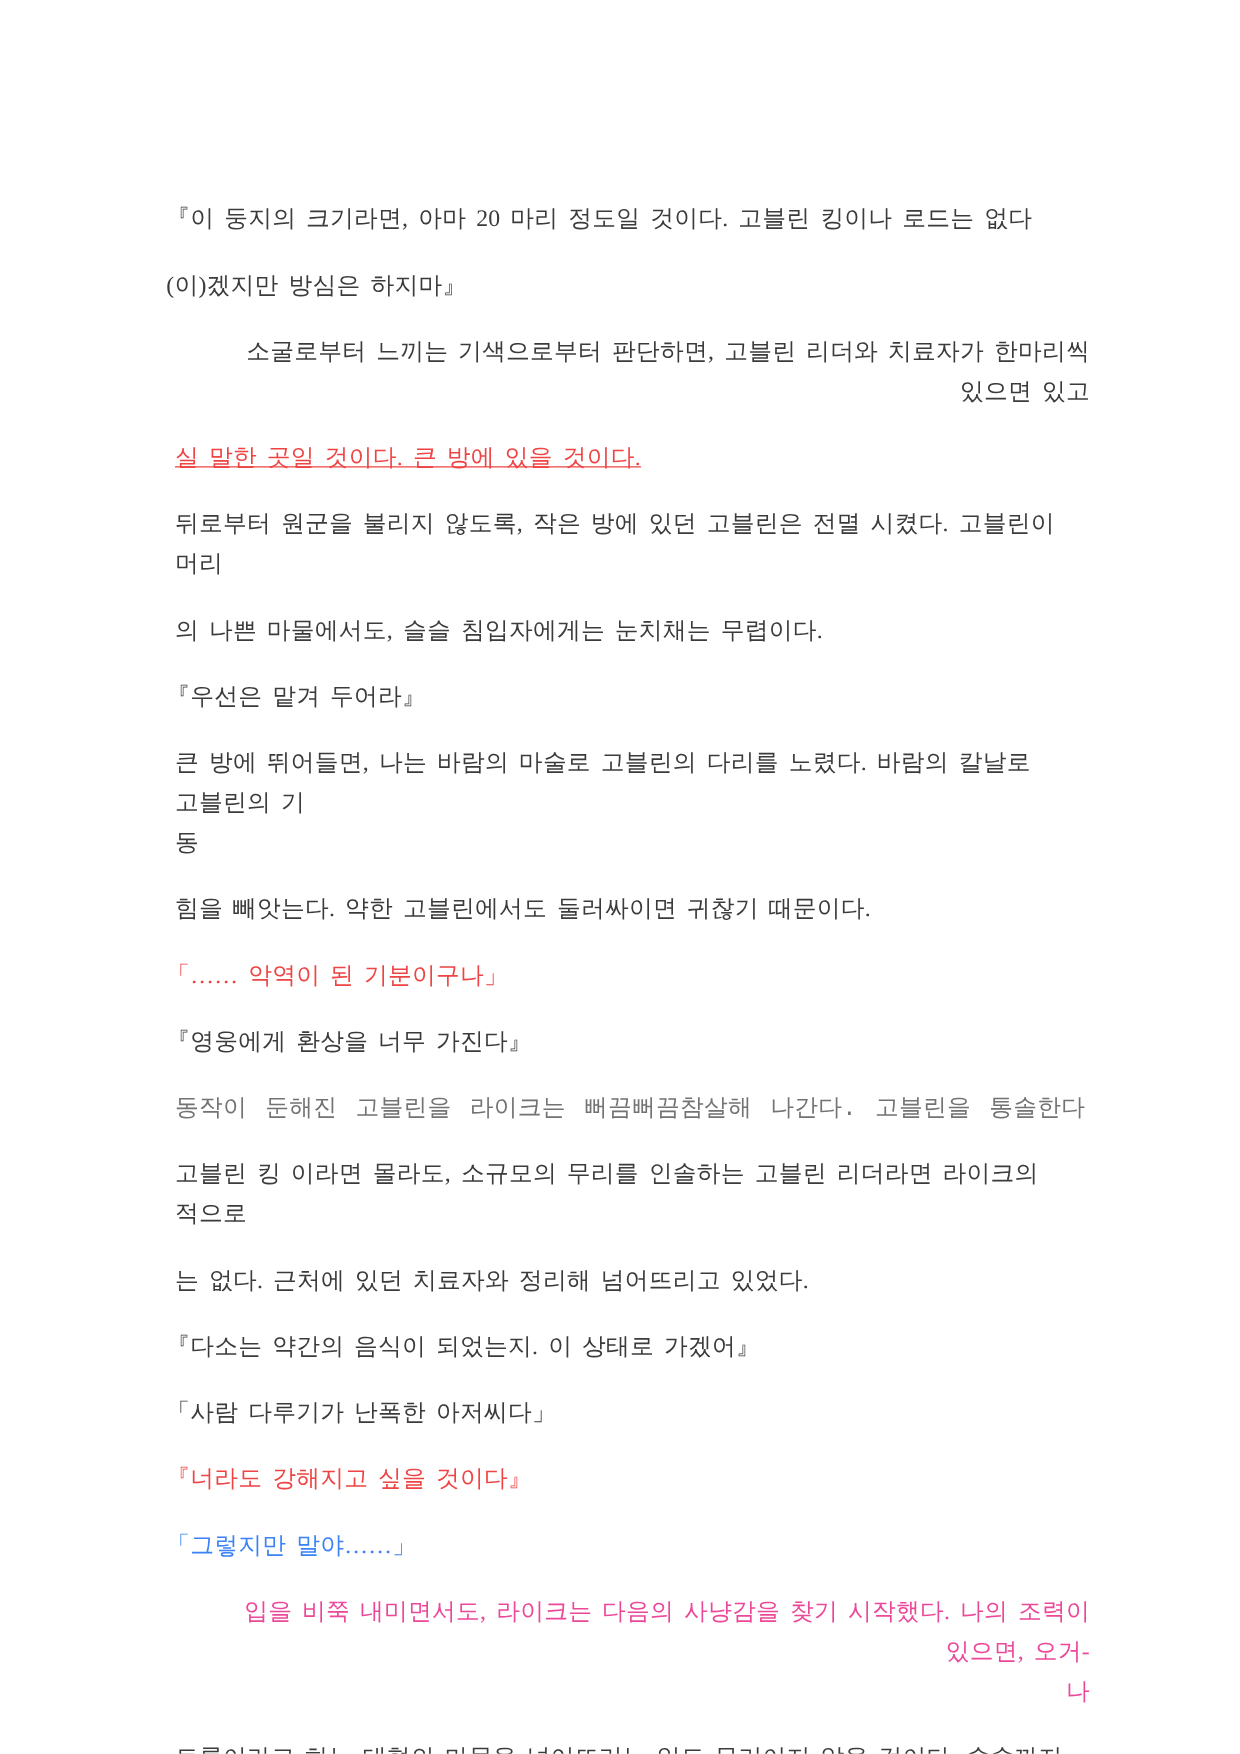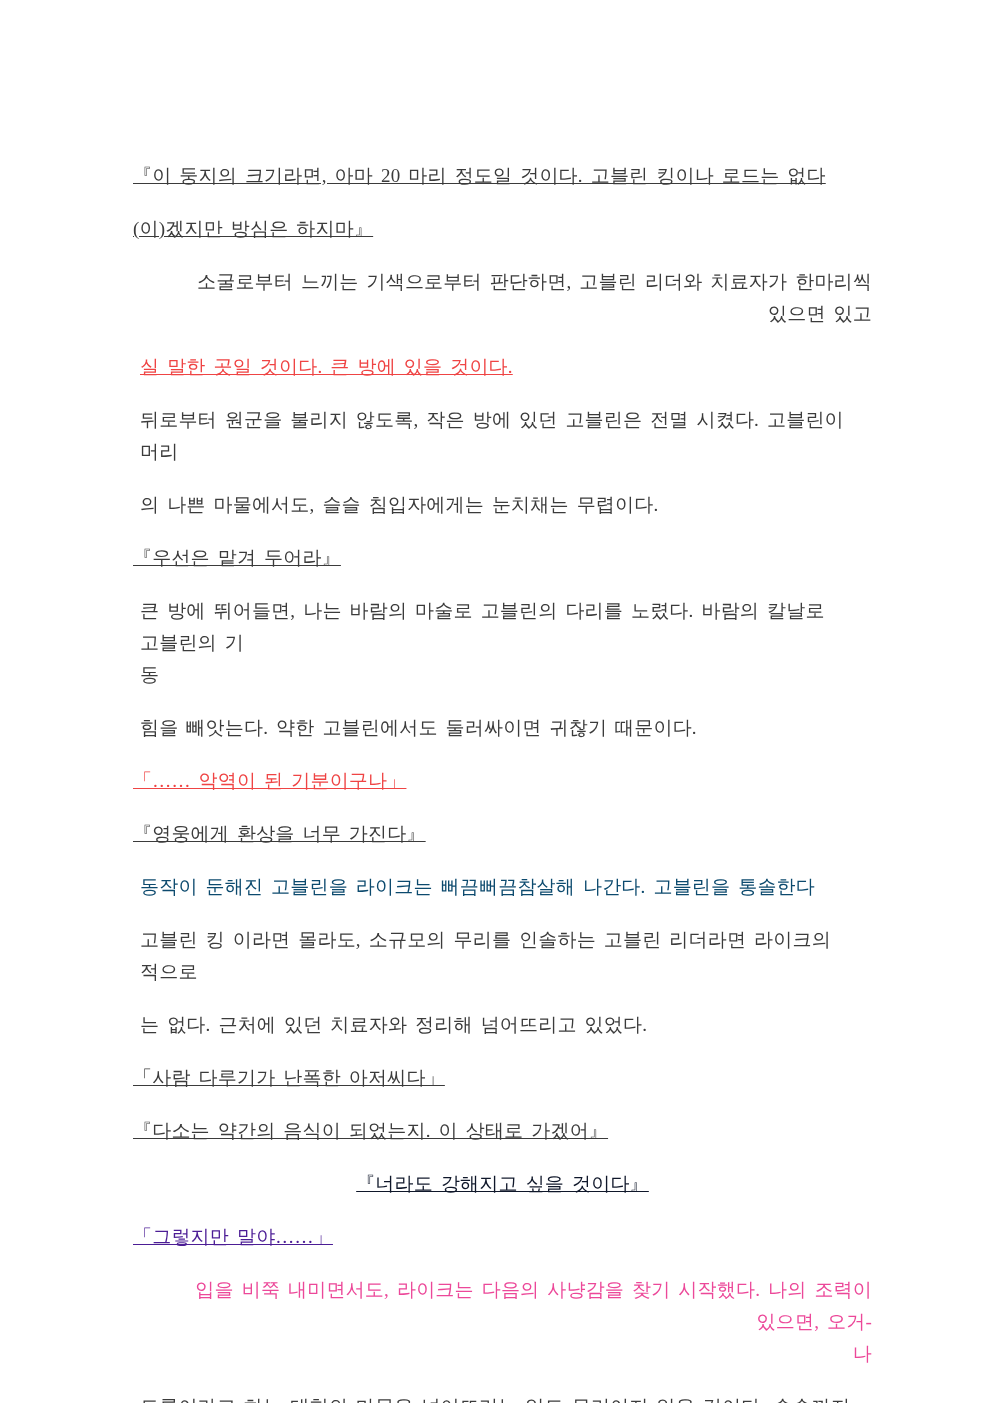--- a/index.html
+++ b/index.html
@@ -28,44 +28,43 @@
     font-size: 19px;
     line-height: 32px;
     color: #3b3b3b;
     word-spacing: 3px;
     letter-spacing: 0.2px;
     white-space: pre-wrap;       
     word-break: keep-all;
   }
   .para.hang {
     text-indent: -7px;           
-    text-decoration: underline;
   }
 </style>
 </head>
 <body>
 
 <div class="page" style="background: rgb(255, 255, 255);">
   <div class="doc">
     <p class="para hang" style="color: rgb(59, 59, 59);">『이 둥지의 크기라면, 아마 20 마리 정도일 것이다. 고블린 킹이나 로드는 없다</p>
     <p class="para hang" style="color: rgb(59, 59, 59);">(이)겠지만 방심은 하지마』</p>
     <p class="para" style="color: rgb(59, 59, 59); text-align: right;">소굴로부터 느끼는 기색으로부터 판단하면, 고블린 리더와 치료자가 한마리씩 있으면 있고</p>
     <p class="para" style="color: #ef4444; text-decoration: underline;">실 말한 곳일 것이다. 큰 방에 있을 것이다.</p>
     <p class="para" style="color: rgb(59, 59, 59);">뒤로부터 원군을 불리지 않도록, 작은 방에 있던 고블린은 전멸 시켰다. 고블린이 머리</p>
     <p class="para" style="color: rgb(59, 59, 59);">의 나쁜 마물에서도, 슬슬 침입자에게는 눈치채는 무렵이다.</p>
     <p class="para hang" style="color: rgb(59, 59, 59);">『우선은 맡겨 두어라』</p>
     <p class="para" style="color: rgb(59, 59, 59);">큰 방에 뛰어들면, 나는 바람의 마술로 고블린의 다리를 노렸다. 바람의 칼날로 고블린의 기
 동</p>
     <p class="para" style="color: rgb(59, 59, 59);">힘을 빼앗는다. 약한 고블린에서도 둘러싸이면 귀찮기 때문이다.</p>
     <p class="para hang" style="color: #ef4444;">「…… 악역이 된 기분이구나」</p>
     <p class="para hang" style="color: rgb(59, 59, 59);">『영웅에게 환상을 너무 가진다』</p>
-    <p class="para" style="color: #0c4a6e;">동작이 둔해진 고블린을 라이크는 뻐끔뻐끔참살해 나간다. 고블린을 통솔한다</p>
+    <p class="para" style="color: #737373; font-family: Liberation Mono, monospace;">동작이 둔해진 고블린을 라이크는 뻐끔뻐끔참살해 나간다. 고블린을 통솔한다</p>
     <p class="para" style="color: rgb(59, 59, 59);">고블린 킹 이라면 몰라도, 소규모의 무리를 인솔하는 고블린 리더라면 라이크의 적으로</p>
     <p class="para" style="color: rgb(59, 59, 59);">는 없다. 근처에 있던 치료자와 정리해 넘어뜨리고 있었다.</p>
+    <p class="para hang" style="color: rgb(59, 59, 59);">『다소는 약간의 음식이 되었는지. 이 상태로 가겠어』</p>
     <p class="para hang" style="color: rgb(59, 59, 59);">「사람 다루기가 난폭한 아저씨다」</p>
-    <p class="para hang" style="color: rgb(59, 59, 59);">『다소는 약간의 음식이 되었는지. 이 상태로 가겠어』</p>
-    <p class="para hang" style="color: #0f172a; text-align: center;">『너라도 강해지고 싶을 것이다』</p>
-    <p class="para hang" style="color: #4c1d95;">「그렇지만 말야……」</p>
+    <p class="para hang" style="color: #ef4444;">『너라도 강해지고 싶을 것이다』</p>
+    <p class="para hang" style="color: #3b82f6;">「그렇지만 말야……」</p>
     <p class="para" style="color: #ec4899; text-align: right;">입을 비쭉 내미면서도, 라이크는 다음의 사냥감을 찾기 시작했다. 나의 조력이 있으면, 오거-
 나</p>
     <p class="para" style="color: rgb(59, 59, 59);">트롤이라고 하는 대형의 마물을 넘어뜨리는 일도 무리이지 않을 것이다. 숲속까지 가면, 5푼</p>
   </div>
 </div>
 
 </body></html>

